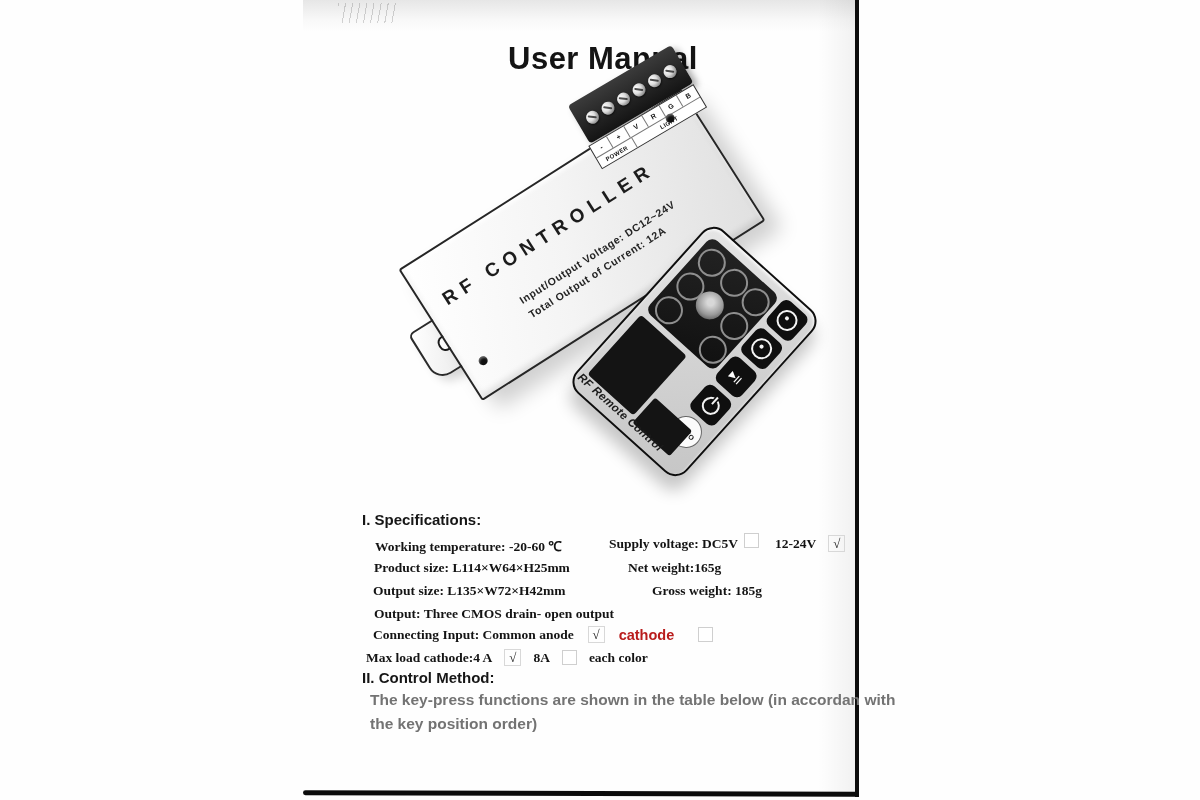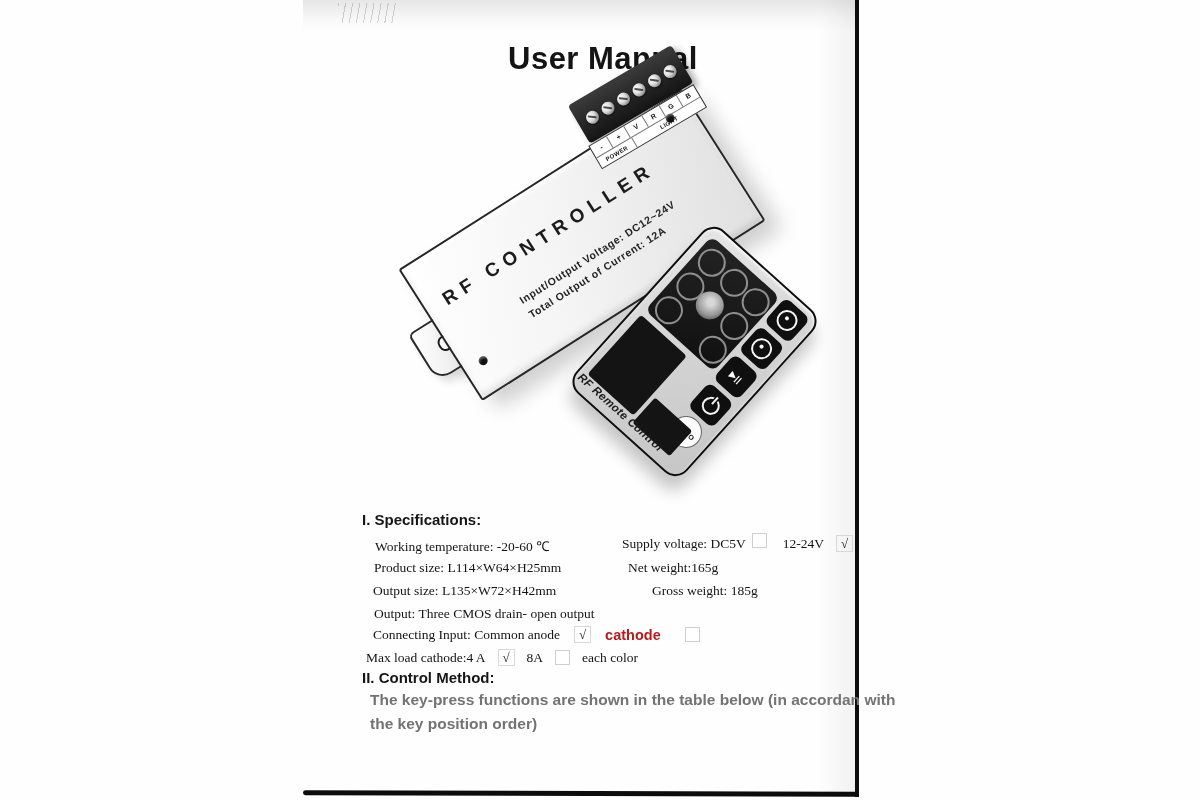--- a/index.html
+++ b/index.html
@@ -81,21 +81,21 @@
   .rauto{position:absolute;left:104px;top:157px;width:30px;height:30px;border-radius:50%;
     background:#fbfbfb;border:1px solid #666;display:flex;align-items:center;justify-content:center;
     font-size:7px;font-weight:bold;color:#111;letter-spacing:.2px;}
   .rlabel1{position:absolute;left:8px;top:116px;width:62px;height:80px;background:#141414;border-radius:4px;}
   .rlabel2{position:absolute;left:74px;top:168px;width:50px;height:34px;background:#141414;border-radius:3px;}
   .rtext{position:absolute;left:3px;top:196px;font-size:11.5px;font-style:italic;font-weight:bold;
     color:#1b1b1b;letter-spacing:.3px;white-space:nowrap;}
 
   
   .h-sans{position:absolute;font-size:15px;font-weight:bold;color:#161616;white-space:nowrap;}
-  .ts{font-family:"Liberation Serif",serif;font-weight:normal;font-size:13.5px;color:#141414;white-space:nowrap;}
+  .ts{font-family:"Liberation Serif",serif;font-weight:bold;font-size:13.5px;color:#141414;white-space:nowrap;}
   .abs{position:absolute;}
   .frow{position:absolute;display:flex;align-items:center;white-space:nowrap;}
   .box{display:inline-block;width:13px;height:13px;border:1.5px solid #cfcfcf;background:#fff;}
   .chk{display:inline-flex;width:15px;height:15px;border:1px solid #d8d8d8;align-items:center;justify-content:center;
     font-family:"Liberation Serif",serif;font-size:13px;font-weight:bold;color:#1a1a1a;}
   .sb14{font-size:14.5px;font-weight:bold;color:#b91c1c;font-family:"Liberation Sans",sans-serif;}
   .para{position:absolute;font-size:15.5px;font-weight:bold;color:#737373;white-space:nowrap;}
 </style>
 </head>
 <body>
@@ -175,21 +175,21 @@
       <div class="rtext">RF Remote Control</div>
     </div>
   </div>
 
   <div class="h-sans" style="left:362px;top:511px;">I. Specifications:</div>
 
   <div class="abs ts" style="left:375px;top:537px;">Working temperature: -20-60 ℃</div>
   <div class="abs ts" style="left:374px;top:560px;">Product size: L114×W64×H25mm</div>
   <div class="abs ts" style="left:373px;top:583px;">Output size: L135×W72×H42mm</div>
 
-  <div class="frow" style="left:622px;top:533px;text-align:right;">
+  <div class="frow" style="left:609px;top:533px;text-align:right;">
     <span class="ts">Supply voltage: DC5V</span>
     <span class="box" style="margin-left:6px;margin-bottom:6px;"></span>
     <span class="ts" style="margin-left:16px;">12-24V</span>
     <span class="chk" style="margin-left:12px;">√</span>
   </div>
   <div class="abs ts" style="left:628px;top:560px;">Net weight:165g</div>
   <div class="abs ts" style="left:652px;top:583px;">Gross weight: 185g</div>
 
   <div class="abs ts" style="left:374px;top:606px;">Output: Three CMOS drain- open output</div>
 

